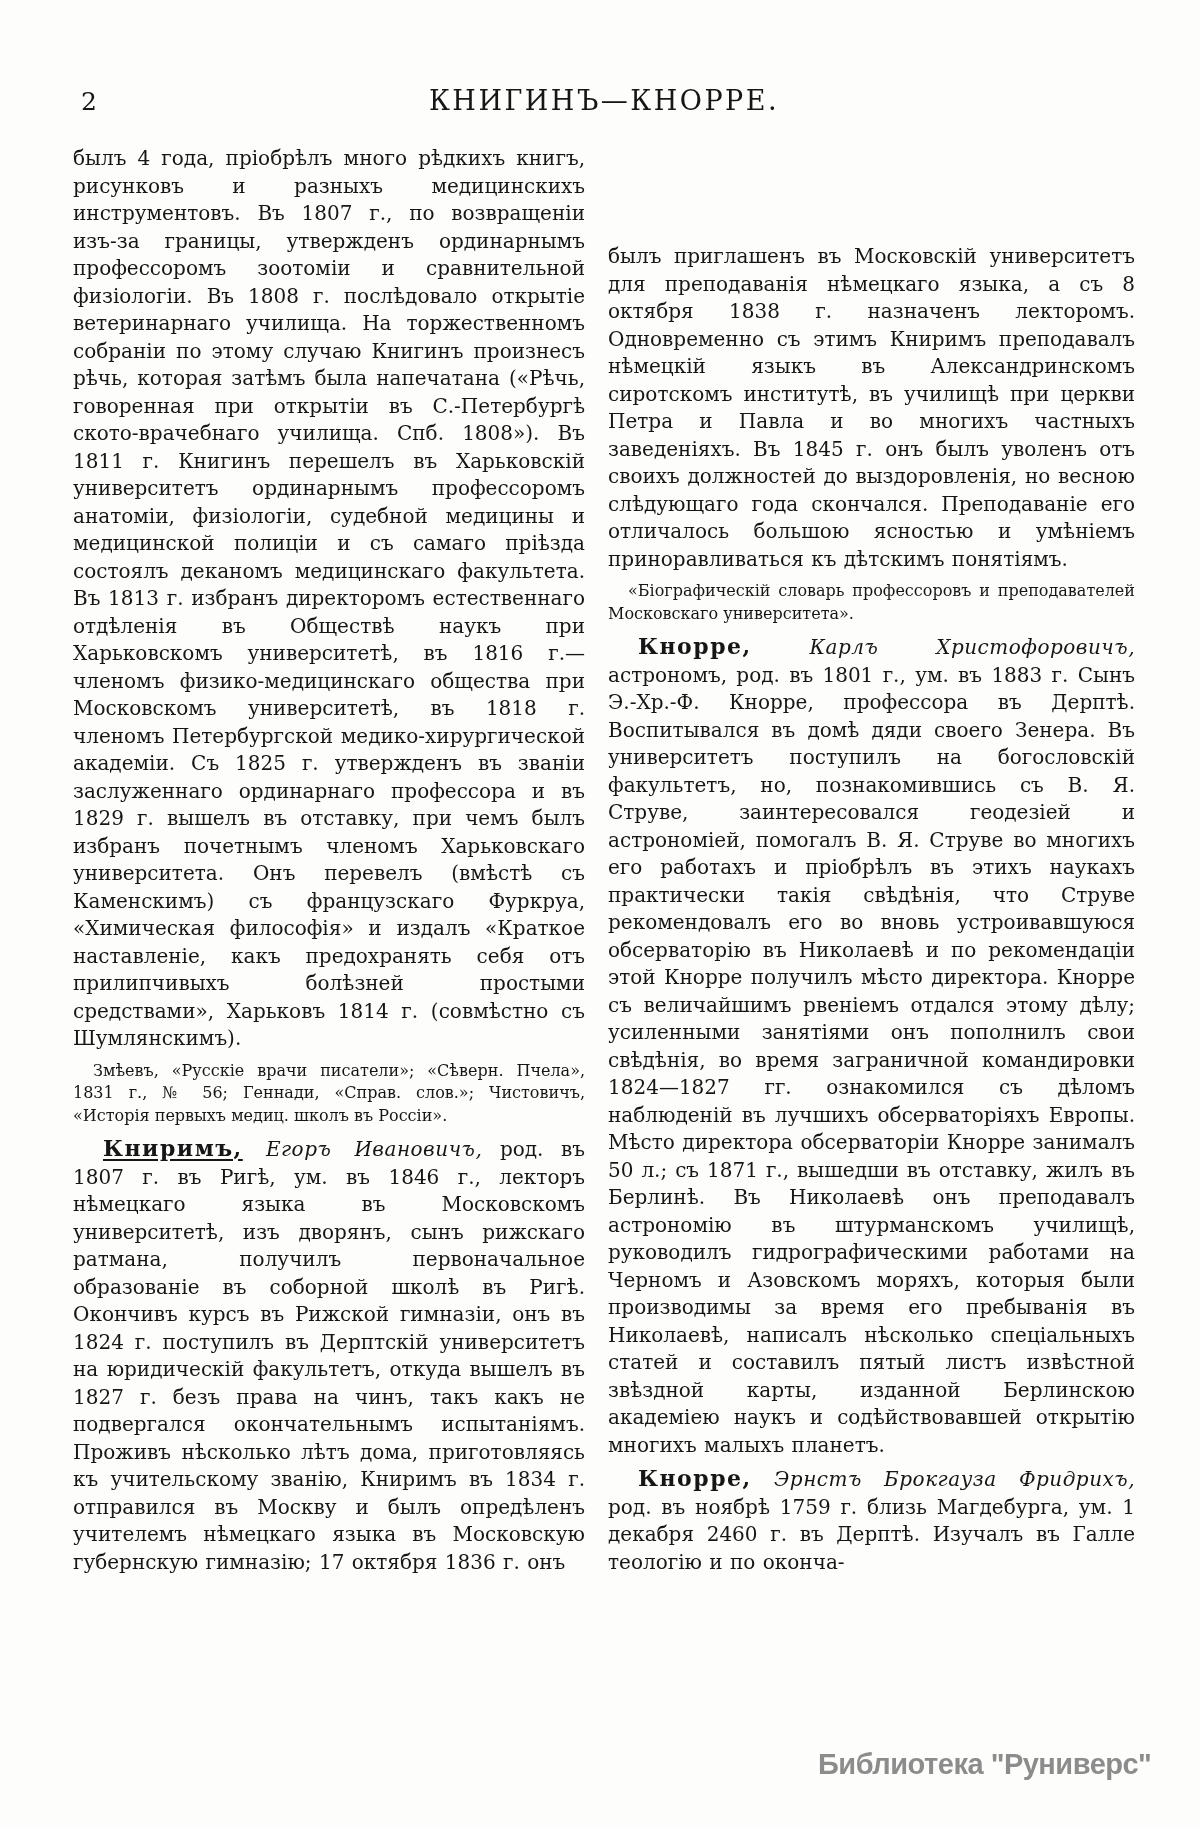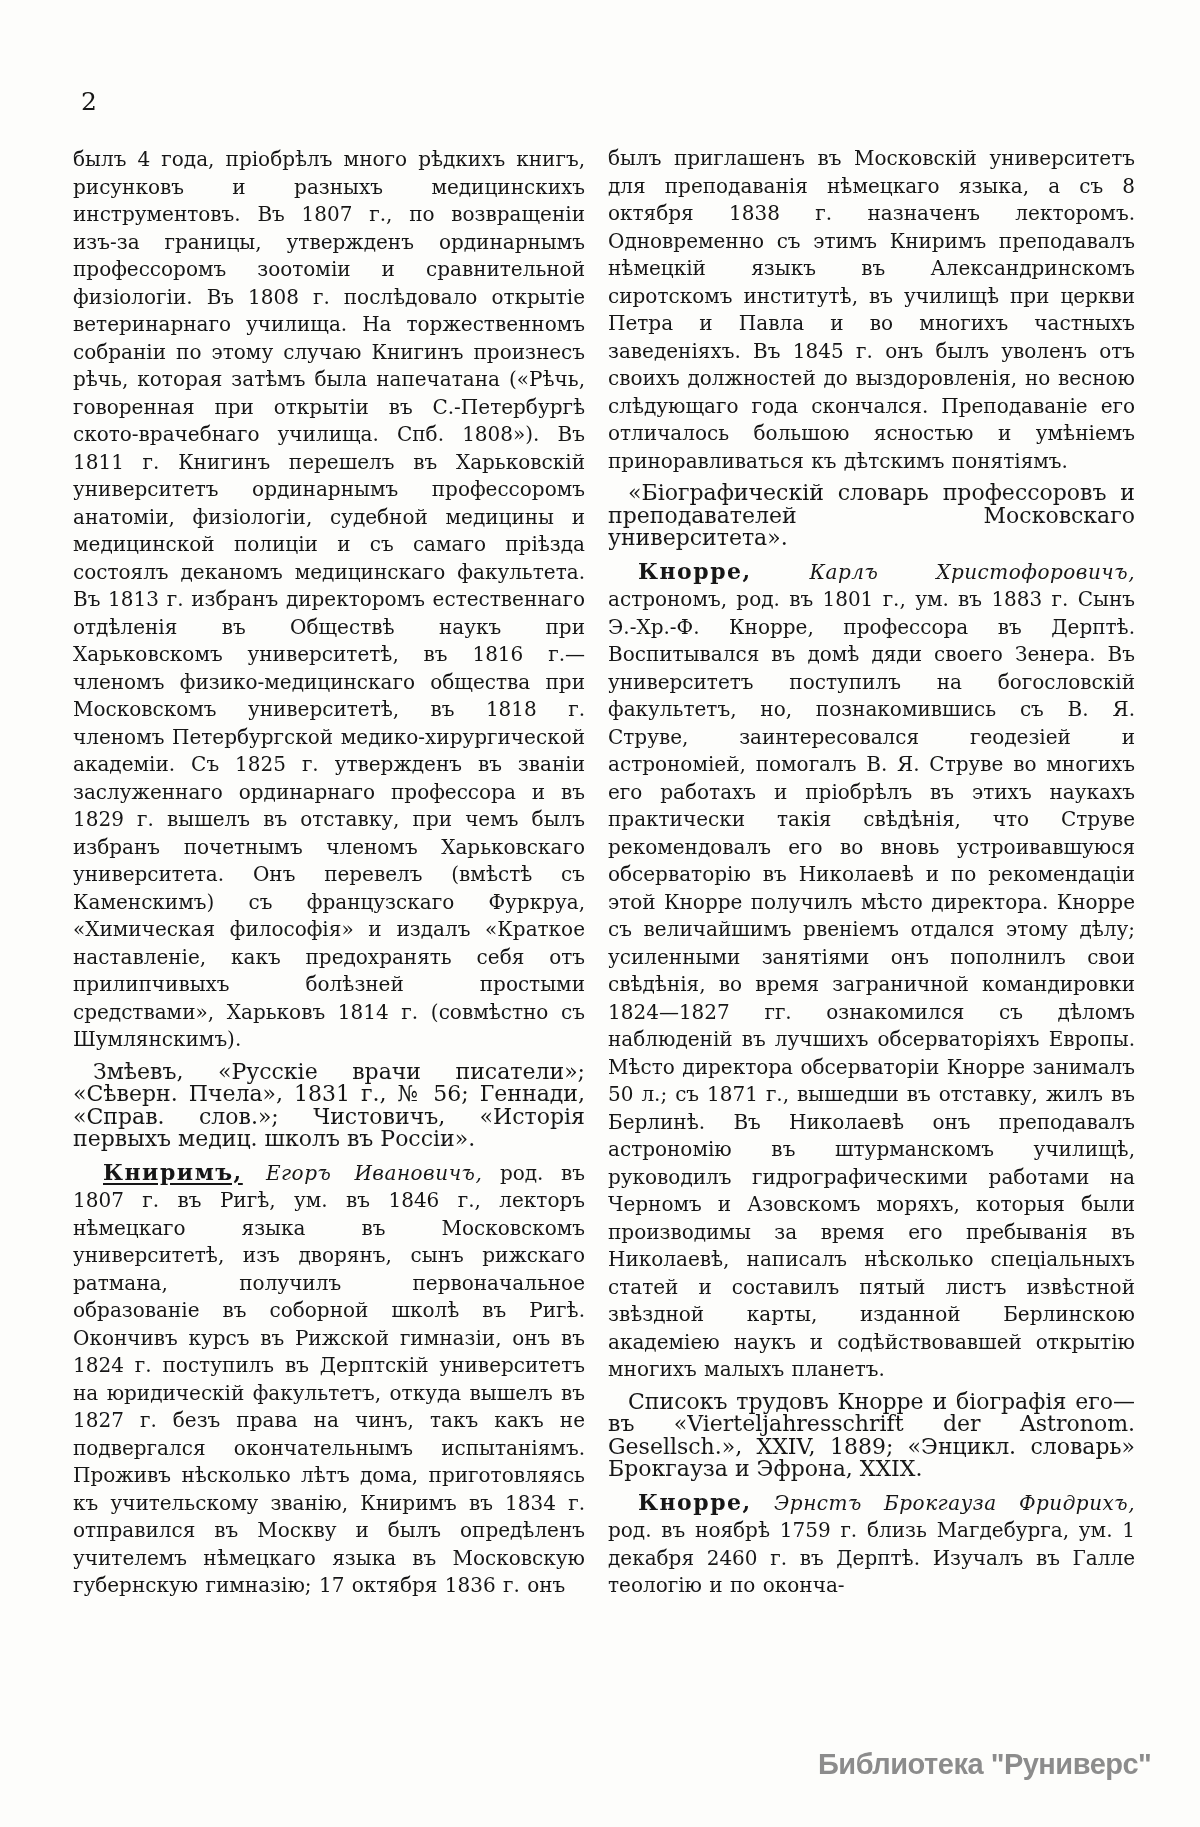--- a/index.html
+++ b/index.html
@@ -49,21 +49,21 @@
     margin:4px 11px 0 10px;
   }
   p{margin:0;}
   .body-text{
     font-size:20px;
     line-height:27.5px;
     text-align:justify;
     word-spacing:1px;
   }
   .small-text{
-    font-size:22px;
+    font-size:16px;
     line-height:22.5px;
     text-align:justify;
     text-indent:20px;
     margin:7px 0 8px 0;
   }
   .entry{margin-top:6px;text-indent:30px;}
   .headword{
     font-weight:bold;
     font-size:22px;
     letter-spacing:1.5px;
@@ -86,37 +86,37 @@
     white-space:nowrap;
   }
 </style>
 </head>
 <body>
 
 <div class="page">
 
   <div class="page-header">
     <span class="pagenum">2</span>
+    <div class="running-head">КНИГИНЪ—КНОРРЕ.</div>
   </div>
 
   <div class="columns">
 
     <div class="col col-left">
       <p class="body-text">былъ 4 года, пріобрѣлъ много рѣдкихъ книгъ, рисунковъ и разныхъ медицинскихъ инструментовъ. Въ 1807 г., по возвращеніи изъ-за границы, утвержденъ ординарнымъ профессоромъ зоотоміи и сравнительной физіологіи. Въ 1808 г. послѣдовало открытіе ветеринарнаго училища. На торжественномъ собраніи по этому случаю Книгинъ произнесъ рѣчь, которая затѣмъ была напечатана («Рѣчь, говоренная при открытіи въ С.-Петербургѣ ското-врачебнаго училища. Спб. 1808»). Въ 1811 г. Книгинъ перешелъ въ Харьковскій университетъ ординарнымъ профессоромъ анатоміи, физіологіи, судебной медицины и медицинской полиціи и съ самаго пріѣзда состоялъ деканомъ медицинскаго факультета. Въ 1813 г. избранъ директоромъ естественнаго отдѣленія въ Обществѣ наукъ при Харьковскомъ университетѣ, въ 1816 г.—членомъ физико-медицинскаго общества при Московскомъ университетѣ, въ 1818 г. членомъ Петербургской медико-хирургической академіи. Съ 1825 г. утвержденъ въ званіи заслуженнаго ординарнаго профессора и въ 1829 г. вышелъ въ отставку, при чемъ былъ избранъ почетнымъ членомъ Харьковскаго университета. Онъ перевелъ (вмѣстѣ съ Каменскимъ) съ французскаго Фуркруа, «Химическая философія» и издалъ «Краткое наставленіе, какъ предохранять себя отъ прилипчивыхъ болѣзней простыми средствами», Харьковъ 1814 г. (совмѣстно съ Шумлянскимъ).</p>
       <p class="small-text">Змѣевъ, «Русскіе врачи писатели»; «Сѣверн. Пчела», 1831 г., № 56; Геннади, «Справ. слов.»; Чистовичъ, «Исторія первыхъ медиц. школъ въ Россіи».</p>
       <p class="body-text entry"><span class="headword underlined">Книримъ,</span><span class="person-name"> Егоръ Ивановичъ,</span><span> род. въ 1807 г. въ Ригѣ, ум. въ 1846 г., лекторъ нѣмецкаго языка въ Московскомъ университетѣ, изъ дворянъ, сынъ рижскаго ратмана, получилъ первоначальное образованіе въ соборной школѣ въ Ригѣ. Окончивъ курсъ въ Рижской гимназіи, онъ въ 1824 г. поступилъ въ Дерптскій университетъ на юридическій факультетъ, откуда вышелъ въ 1827 г. безъ права на чинъ, такъ какъ не подвергался окончательнымъ испытаніямъ. Проживъ нѣсколько лѣтъ дома, приготовляясь къ учительскому званію, Книримъ въ 1834 г. отправился въ Москву и былъ опредѣленъ учителемъ нѣмецкаго языка въ Московскую губернскую гимназію; 17 октября 1836 г. онъ</span></p>
     </div>
 
     <div class="divider"></div>
 
     <div class="col col-right">
       <p class="body-text">былъ приглашенъ въ Московскій университетъ для преподаванія нѣмецкаго языка, а съ 8 октября 1838 г. назначенъ лекторомъ. Одновременно съ этимъ Книримъ преподавалъ нѣмецкій языкъ въ Александринскомъ сиротскомъ институтѣ, въ училищѣ при церкви Петра и Павла и во многихъ частныхъ заведеніяхъ. Въ 1845 г. онъ былъ уволенъ отъ своихъ должностей до выздоровленія, но весною слѣдующаго года скончался. Преподаваніе его отличалось большою ясностью и умѣніемъ приноравливаться къ дѣтскимъ понятіямъ.</p>
       <p class="small-text">«Біографическій словарь профессоровъ и преподавателей Московскаго университета».</p>
       <p class="body-text entry"><span class="headword">Кнорре,</span><span class="person-name"> Карлъ Христофоровичъ,</span><span> астрономъ, род. въ 1801 г., ум. въ 1883 г. Сынъ Э.-Хр.-Ф. Кнорре, профессора въ Дерптѣ. Воспитывался въ домѣ дяди своего Зенера. Въ университетъ поступилъ на богословскій факультетъ, но, познакомившись съ В. Я. Струве, заинтересовался геодезіей и астрономіей, помогалъ В. Я. Струве во многихъ его работахъ и пріобрѣлъ въ этихъ наукахъ практически такія свѣдѣнія, что Струве рекомендовалъ его во вновь устроивавшуюся обсерваторію въ Николаевѣ и по рекомендаціи этой Кнорре получилъ мѣсто директора. Кнорре съ величайшимъ рвеніемъ отдался этому дѣлу; усиленными занятіями онъ пополнилъ свои свѣдѣнія, во время заграничной командировки 1824—1827 гг. ознакомился съ дѣломъ наблюденій въ лучшихъ обсерваторіяхъ Европы. Мѣсто директора обсерваторіи Кнорре занималъ 50 л.; съ 1871 г., вышедши въ отставку, жилъ въ Берлинѣ. Въ Николаевѣ онъ преподавалъ астрономію въ штурманскомъ училищѣ, руководилъ гидрографическими работами на Черномъ и Азовскомъ моряхъ, которыя были производимы за время его пребыванія въ Николаевѣ, написалъ нѣсколько спеціальныхъ статей и составилъ пятый листъ извѣстной звѣздной карты, изданной Берлинскою академіею наукъ и содѣйствовавшей открытію многихъ малыхъ планетъ.</span></p>
-      <p class="small-text">Списокъ трудовъ Кнорре и біографія его—въ «Vierteljahresschrift der Astronom. Gesellsch.», XXIV, 1889; «Энцикл. словарь» Брокгауза и Эфрона, XXIX.</p>
       <p class="body-text entry"><span class="headword">Кнорре,</span><span class="person-name"> Эрнстъ Брокгауза Фридрихъ,</span><span> род. въ ноябрѣ 1759 г. близь Магдебурга, ум. 1 декабря 2460 г. въ Дерптѣ. Изучалъ въ Галле теологію и по оконча-</span></p>
     </div>
 
   </div>
 
 </div>
 
 <div class="watermark">Библиотека "Руниверс"</div>
 
 </body></html>

